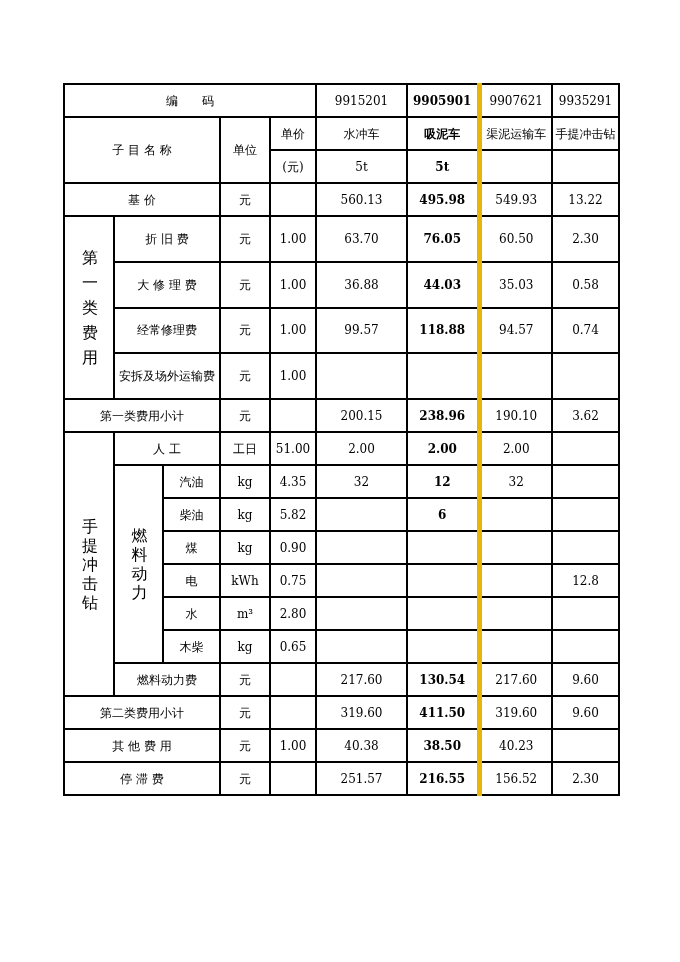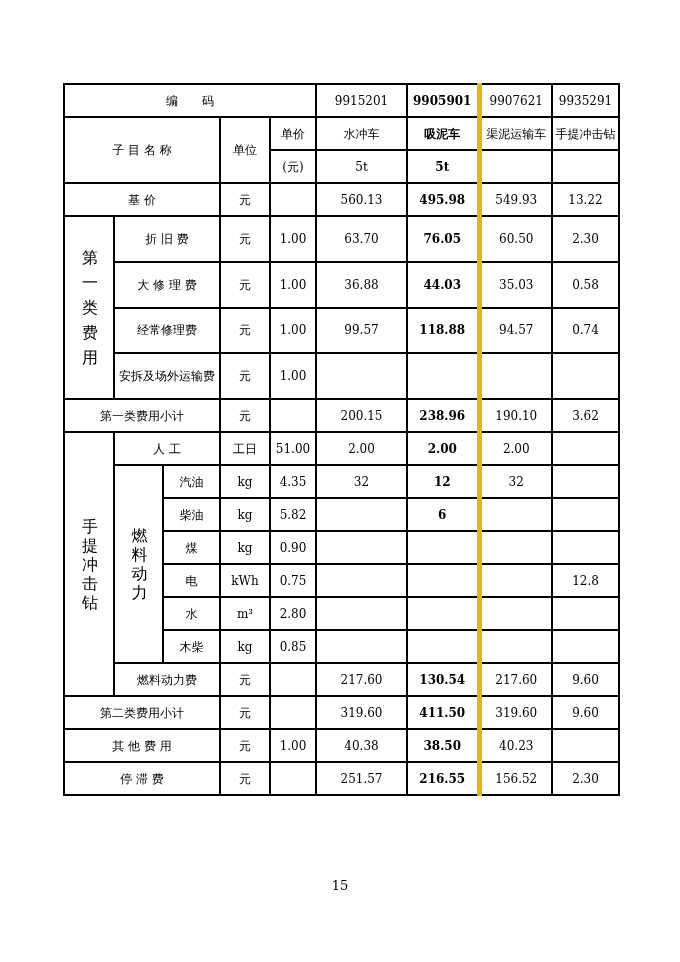--- a/index.html
+++ b/index.html
@@ -228,21 +228,21 @@
       <td>2.80</td>
       <td></td>
       <td class="thinR"></td>
       <td class="thinL"></td>
       <td></td>
     </tr>
 
     <tr>
       <td>木柴</td>
       <td>kg</td>
-      <td>0.85</td>
+      <td>0.65</td>
       <td></td>
       <td class="thinR"></td>
       <td class="thinL"></td>
       <td></td>
     </tr>
 
     <tr>
       <td colspan="2">燃料动力费</td>
       <td>元</td>
       <td></td>
@@ -277,14 +277,13 @@
       <td>元</td>
       <td></td>
       <td>251.57</td>
       <td class="thinR">216.55</td>
       <td class="thinL">156.52</td>
       <td>2.30</td>
     </tr>
   </tbody>
     </table>
 
-  <div class="pagenum">15</div>
 </div>
 
 </body></html>

